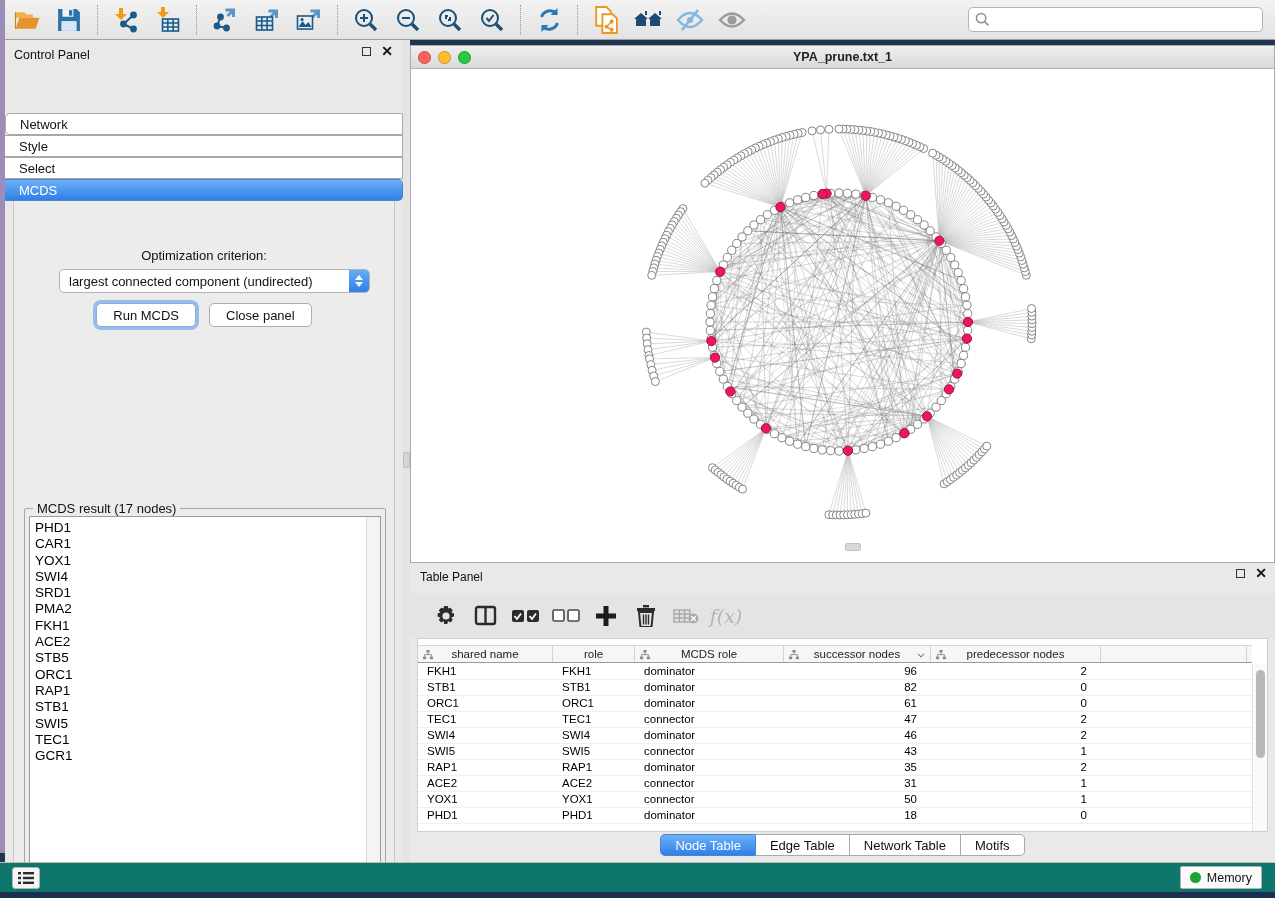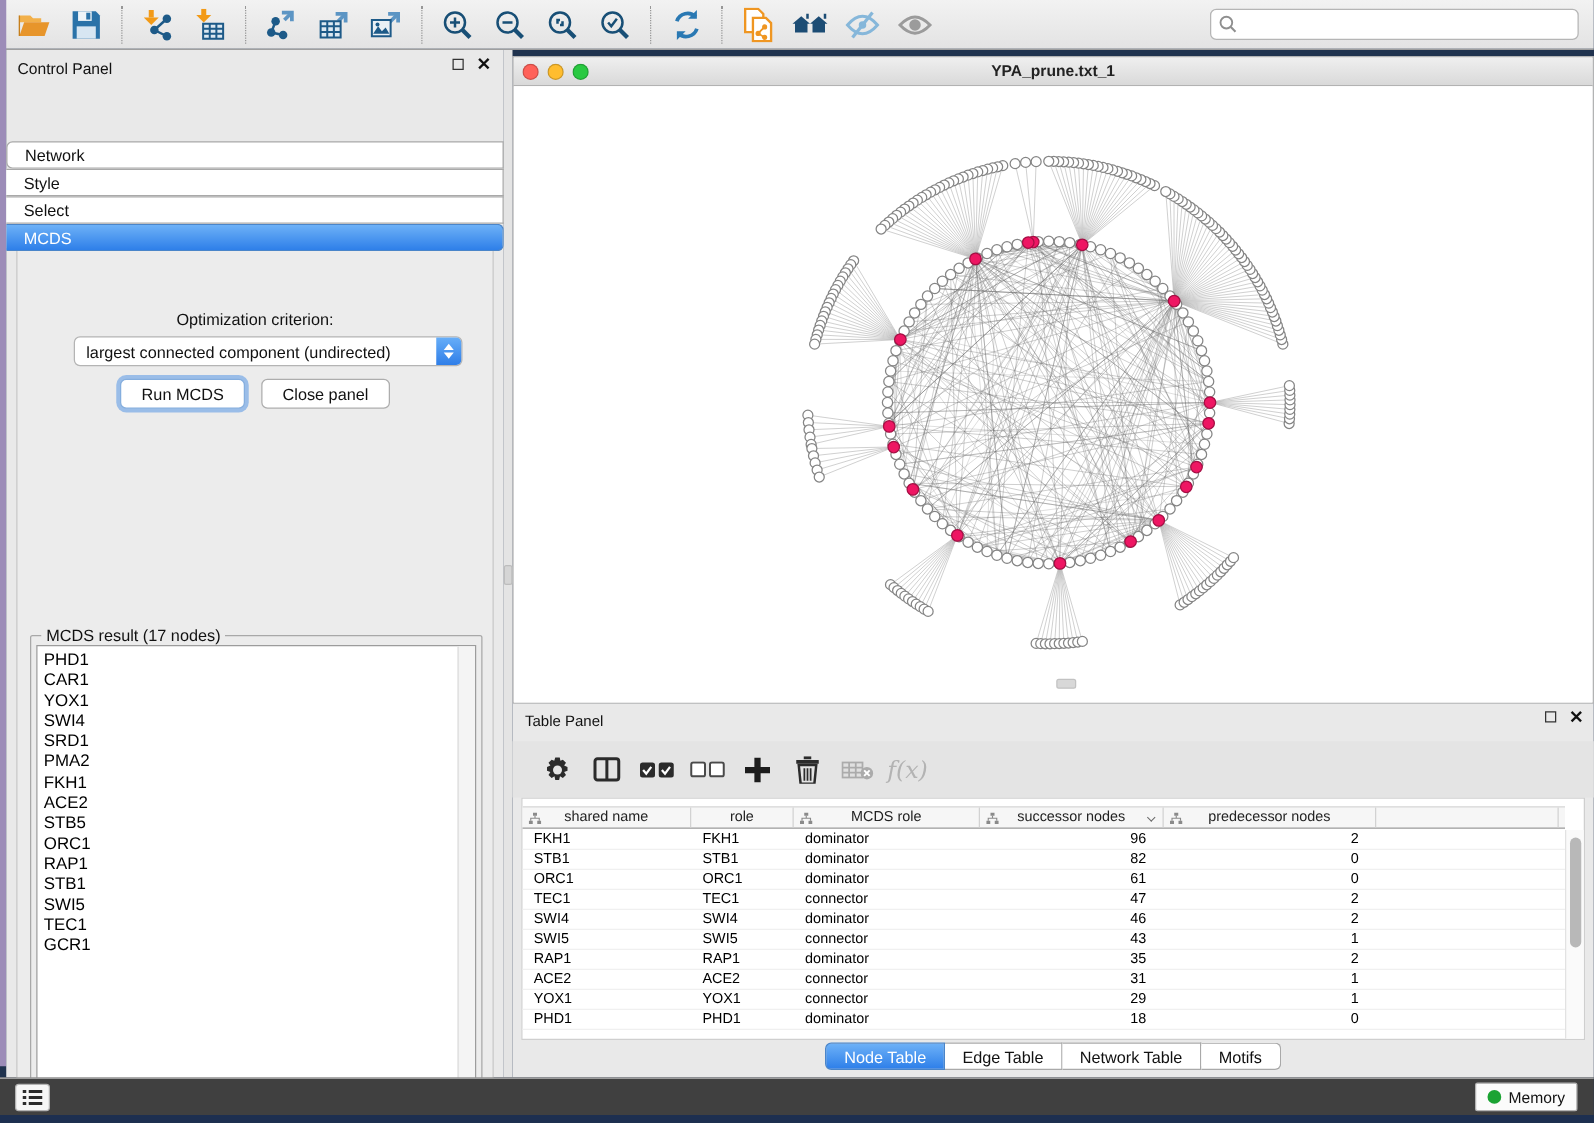--- a/index.html
+++ b/index.html
@@ -101,21 +101,21 @@
   .tbody { position:absolute; left:0; top:25px; right:15px; bottom:0; }
   .trow { display:flex; height:16px; border-bottom:1px solid #f0f0f0; }
   .td { font-size:11.5px; color:#000; padding:1px 0 0 9px; overflow:hidden; white-space:nowrap; }
   .td.num { text-align:right; padding-right:14px; padding-left:0; }
   .tscroll { position:absolute; right:0; top:25px; width:15px; bottom:0; background:#fafafa; border-left:1px solid #e2e2e2; }
   .tscroll-thumb { position:absolute; left:2.5px; top:6px; width:9px; height:88px; background:#b8b8b8; border-radius:5px; }
 
   .tp-tabs { position:absolute; left:0; right:0; top:271px; display:flex; justify-content:center; }
 
   
-  .status-bar { position:absolute; left:0; top:862px; width:1275px; height:30px; background:#404040;
+  .status-bar { position:absolute; left:0; top:862px; width:1275px; height:30px; background:#0f766e;
     border-top:1px solid #bababa; }
   .sb-listbtn { position:absolute; left:12px; top:4px; width:28px; height:22px; background:#f6f6f6;
     border:1px solid #b3b3b3; border-radius:3px; display:flex; align-items:center; justify-content:center; }
   .sb-mem { position:absolute; right:13px; top:3px; height:23px; background:#fbfbfb; border:1px solid #b3b3b3;
     border-radius:2px; display:flex; align-items:center; gap:6px; padding:0 9px; font-size:12.5px; color:#111; }
   .mem-dot { width:11px; height:11px; border-radius:50%; background:#1ba333; }
 </style>
 </head>
 <body>
 
@@ -1304,21 +1304,21 @@
             <div class="td" style="width: 82px;">ACE2</div>
             <div class="td" style="width: 149px;">connector</div>
             <div class="td num" style="width: 147px;">31</div>
             <div class="td num" style="width: 170px;">1</div>
             <div class="td" style="width: 146px;"></div>
           </div>
           <div class="trow">
             <div class="td" style="width: 135px;">YOX1</div>
             <div class="td" style="width: 82px;">YOX1</div>
             <div class="td" style="width: 149px;">connector</div>
-            <div class="td num" style="width: 147px;">29</div>
+            <div class="td num" style="width: 147px;">50</div>
             <div class="td num" style="width: 170px;">1</div>
             <div class="td" style="width: 146px;"></div>
           </div>
           <div class="trow">
             <div class="td" style="width: 135px;">PHD1</div>
             <div class="td" style="width: 82px;">PHD1</div>
             <div class="td" style="width: 149px;">dominator</div>
             <div class="td num" style="width: 147px;">18</div>
             <div class="td num" style="width: 170px;">0</div>
             <div class="td" style="width: 146px;"></div>

